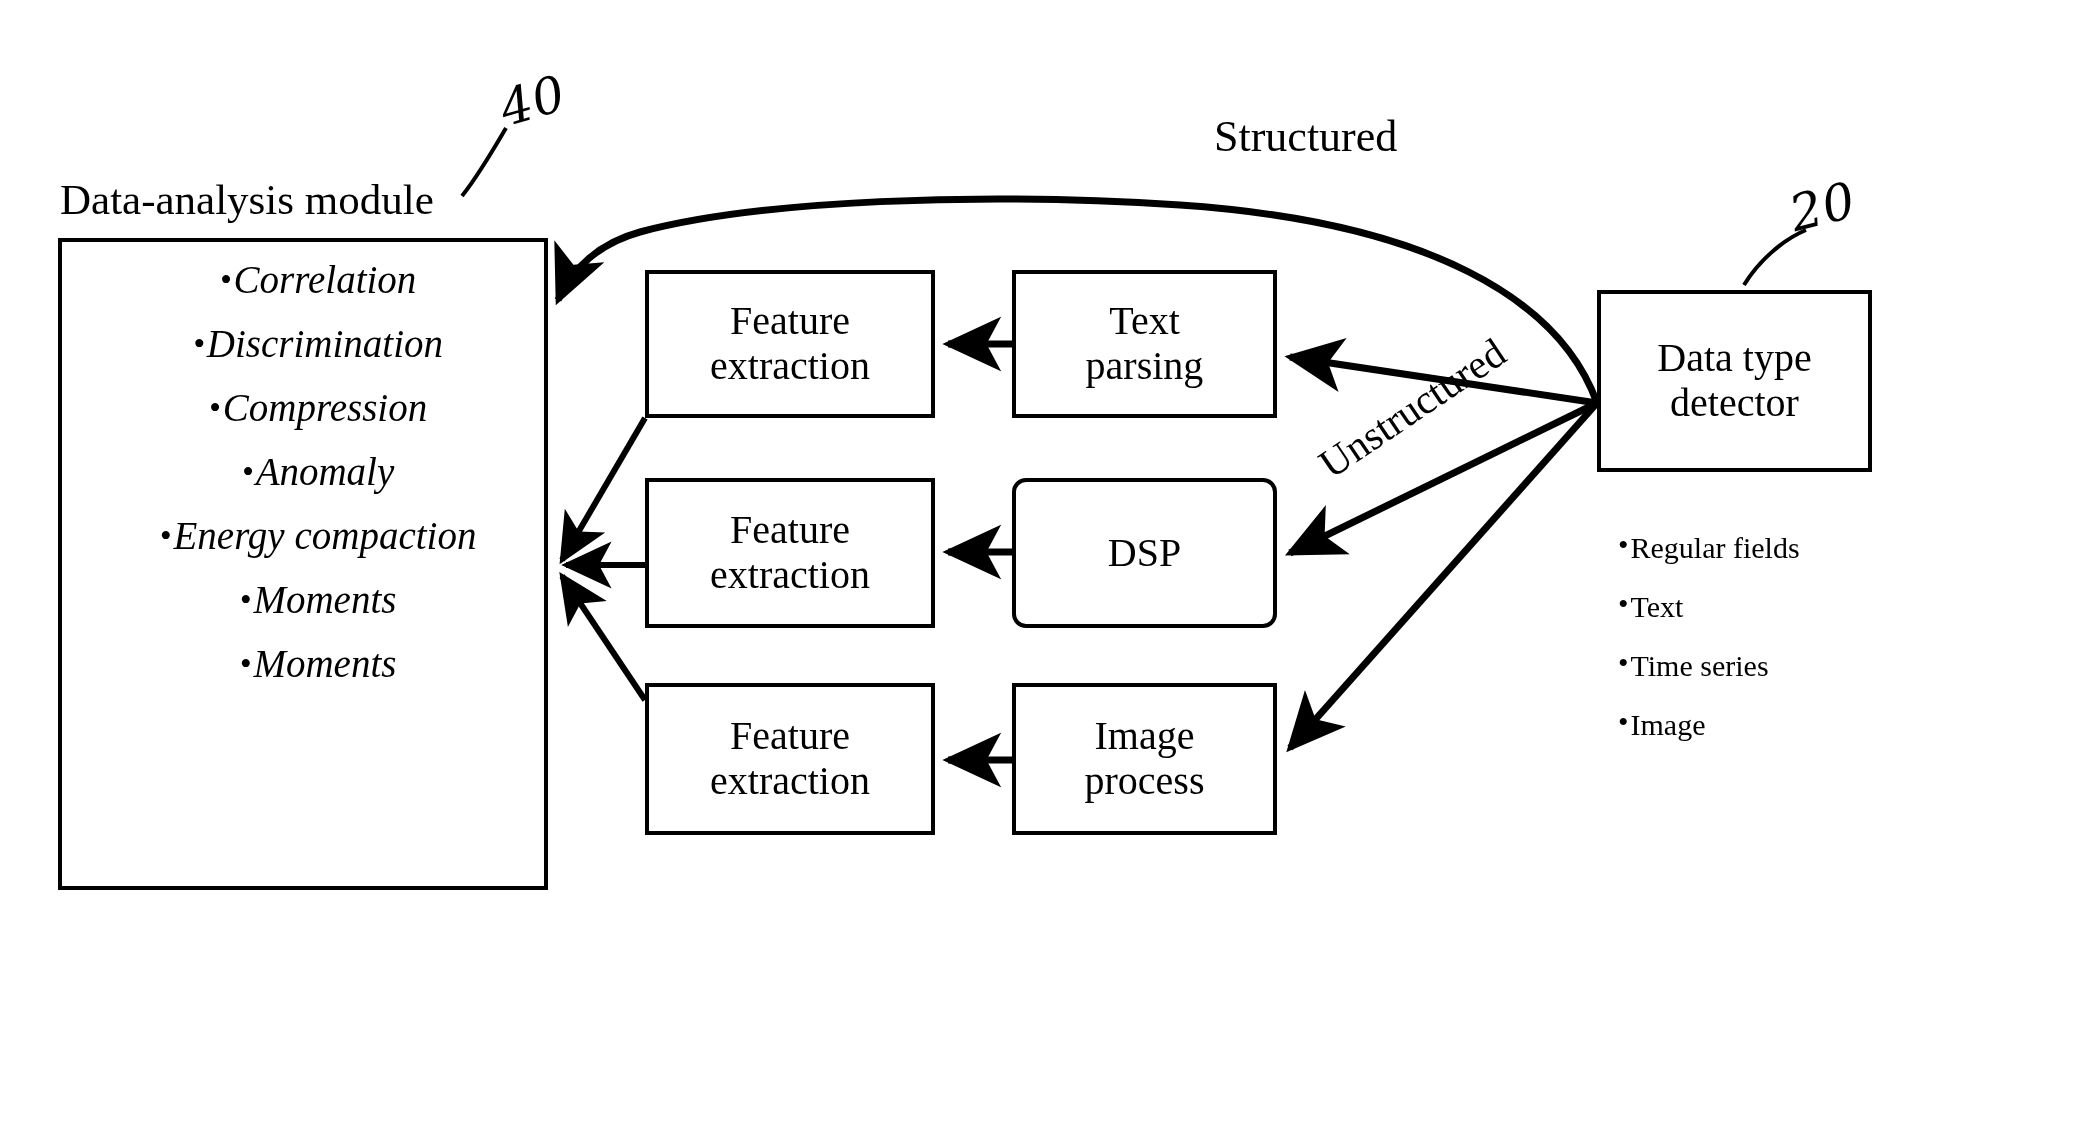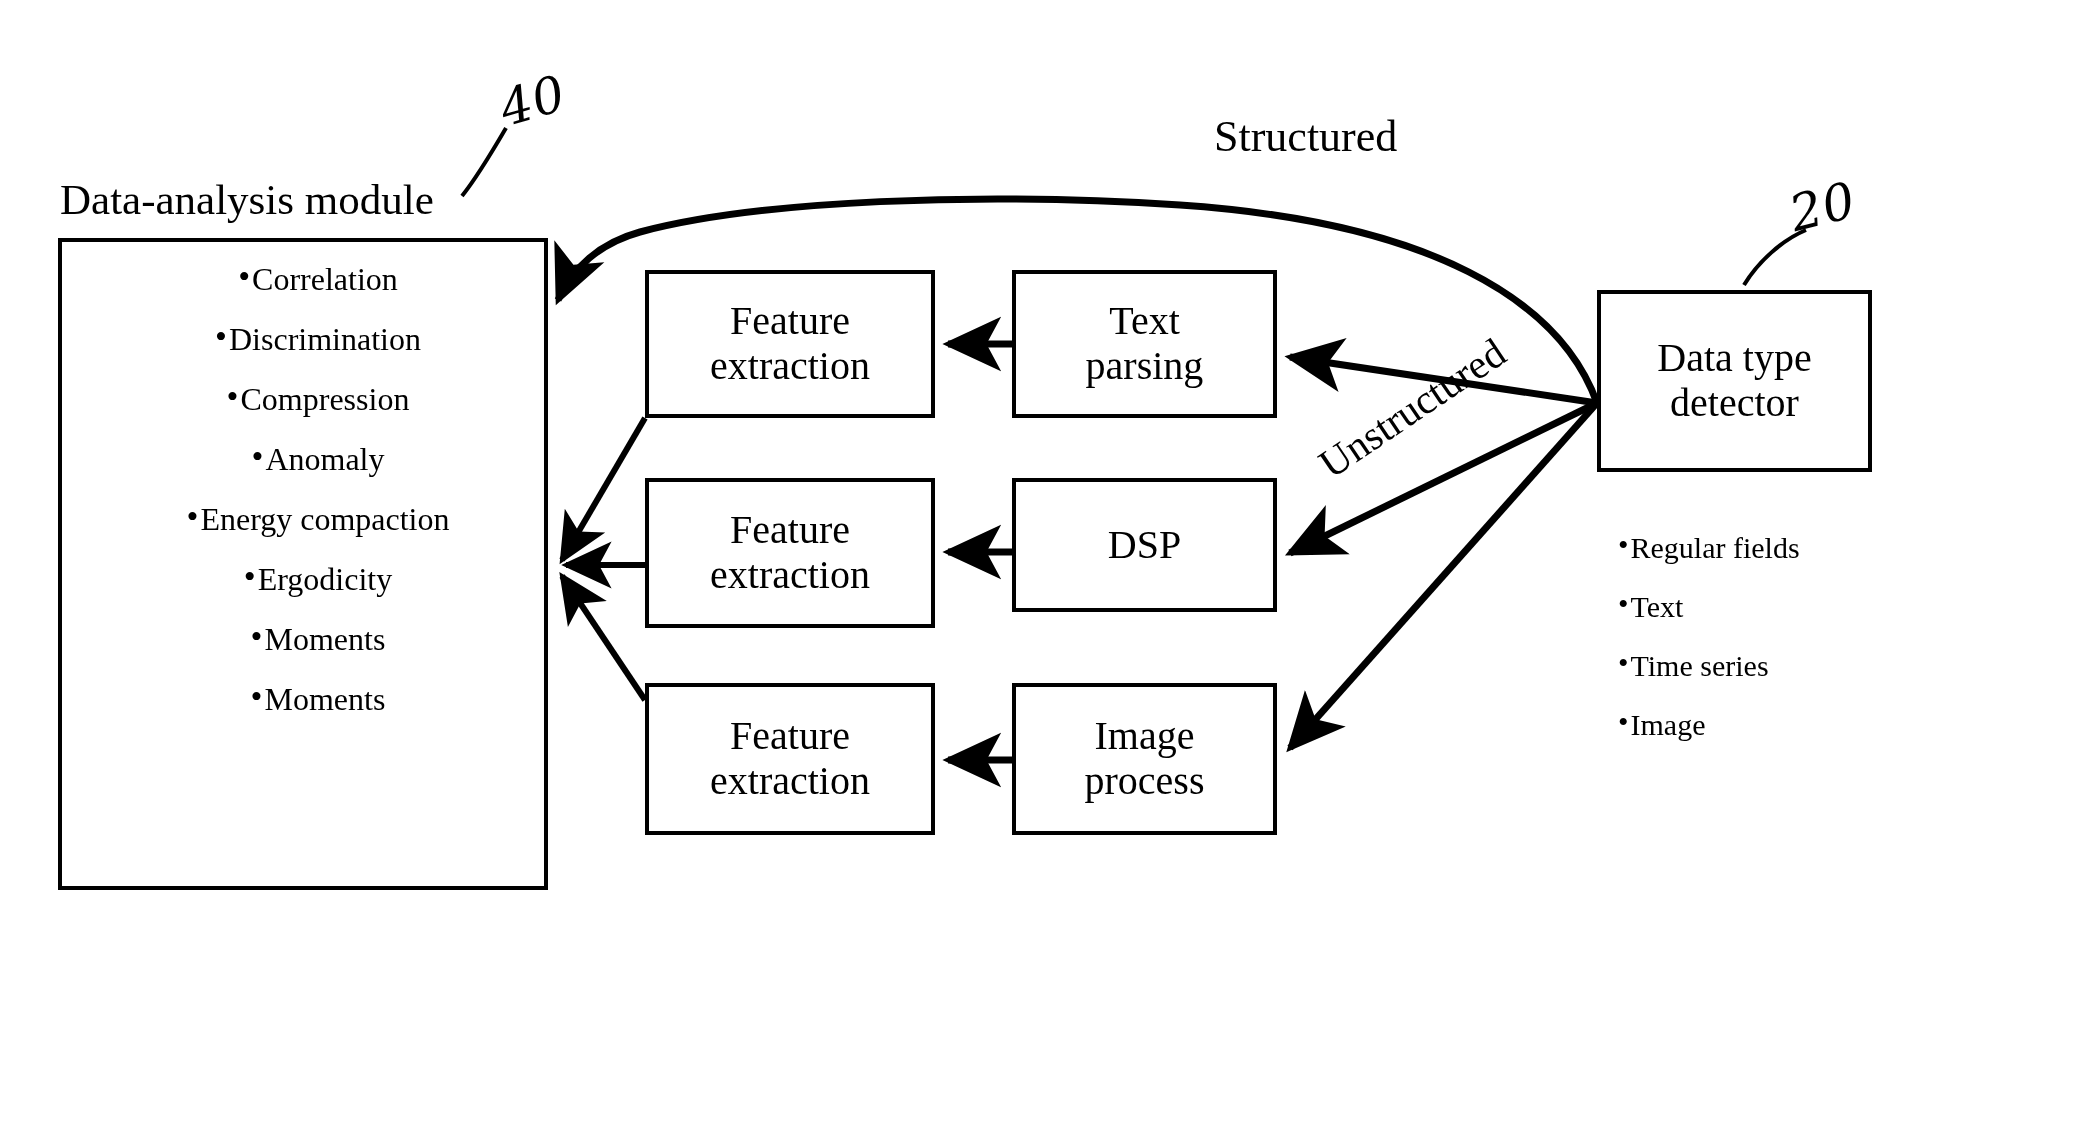--- a/index.html
+++ b/index.html
@@ -58,24 +58,25 @@
     top: 175px;
     font-size: 43px;
     white-space: nowrap;
   }
   .bullet-list {
     list-style: none;
     margin: 0;
     padding: 0 0 0 30px;
   }
   .bullet-list li {
-    font-size: 32px;
+    font-size: 39px;
     line-height: 1.0;
     margin-bottom: 25px;
     white-space: nowrap;
+    font-style: italic;
   }
   .bullet-list li::before {
     content: "\2022";
     font-size: 34px;
     margin-right: 2px;
     vertical-align: 2px;
   }
 
   
   #detector-list {
@@ -123,21 +124,21 @@
     letter-spacing: 1px;
   }
   #ref-40 { left: 500px; top: 72px; transform: rotate(-16deg); }
   #ref-20 { left: 1790px; top: 178px; transform: rotate(-14deg); }
 
   
   #fe-1 { left: 645px; top: 270px; width: 290px; height: 148px; }
   #fe-2 { left: 645px; top: 478px; width: 290px; height: 150px; }
   #fe-3 { left: 645px; top: 683px; width: 290px; height: 152px; }
   #text-parsing { left: 1012px; top: 270px; width: 265px; height: 148px; }
-  #dsp         { left: 1012px; top: 478px; width: 265px; height: 134px; }
+  #dsp         { left: 1012px; top: 478px; width: 265px; height: 150px; border-radius: 14px; }
   #image-proc  { left: 1012px; top: 683px; width: 265px; height: 152px; }
   #detector-box{ left: 1597px; top: 290px; width: 275px; height: 182px; }
 </style>
 </head>
 <body>
 
 <div id="page">
 
   <svg id="wires" viewBox="0 0 2095 1139" xmlns="http://www.w3.org/2000/svg">
     <defs>
@@ -174,21 +175,20 @@
 
   <div id="module-title">Data-analysis module</div>
 
   <div id="module-box" class="box">
     <ul class="bullet-list">
       <li>Correlation</li>
       <li>Discrimination</li>
       <li>Compression</li>
       <li>Anomaly</li>
       <li>Energy compaction</li>
-      <li>Ergodicity</li>
       <li>Moments</li>
       <li>Moments</li>
     </ul>
   </div>
 
   <div id="fe-1" class="box">
     <span class="ln">Feature</span>
     <span class="ln">extraction</span>
   </div>
   <div id="fe-2" class="box">

